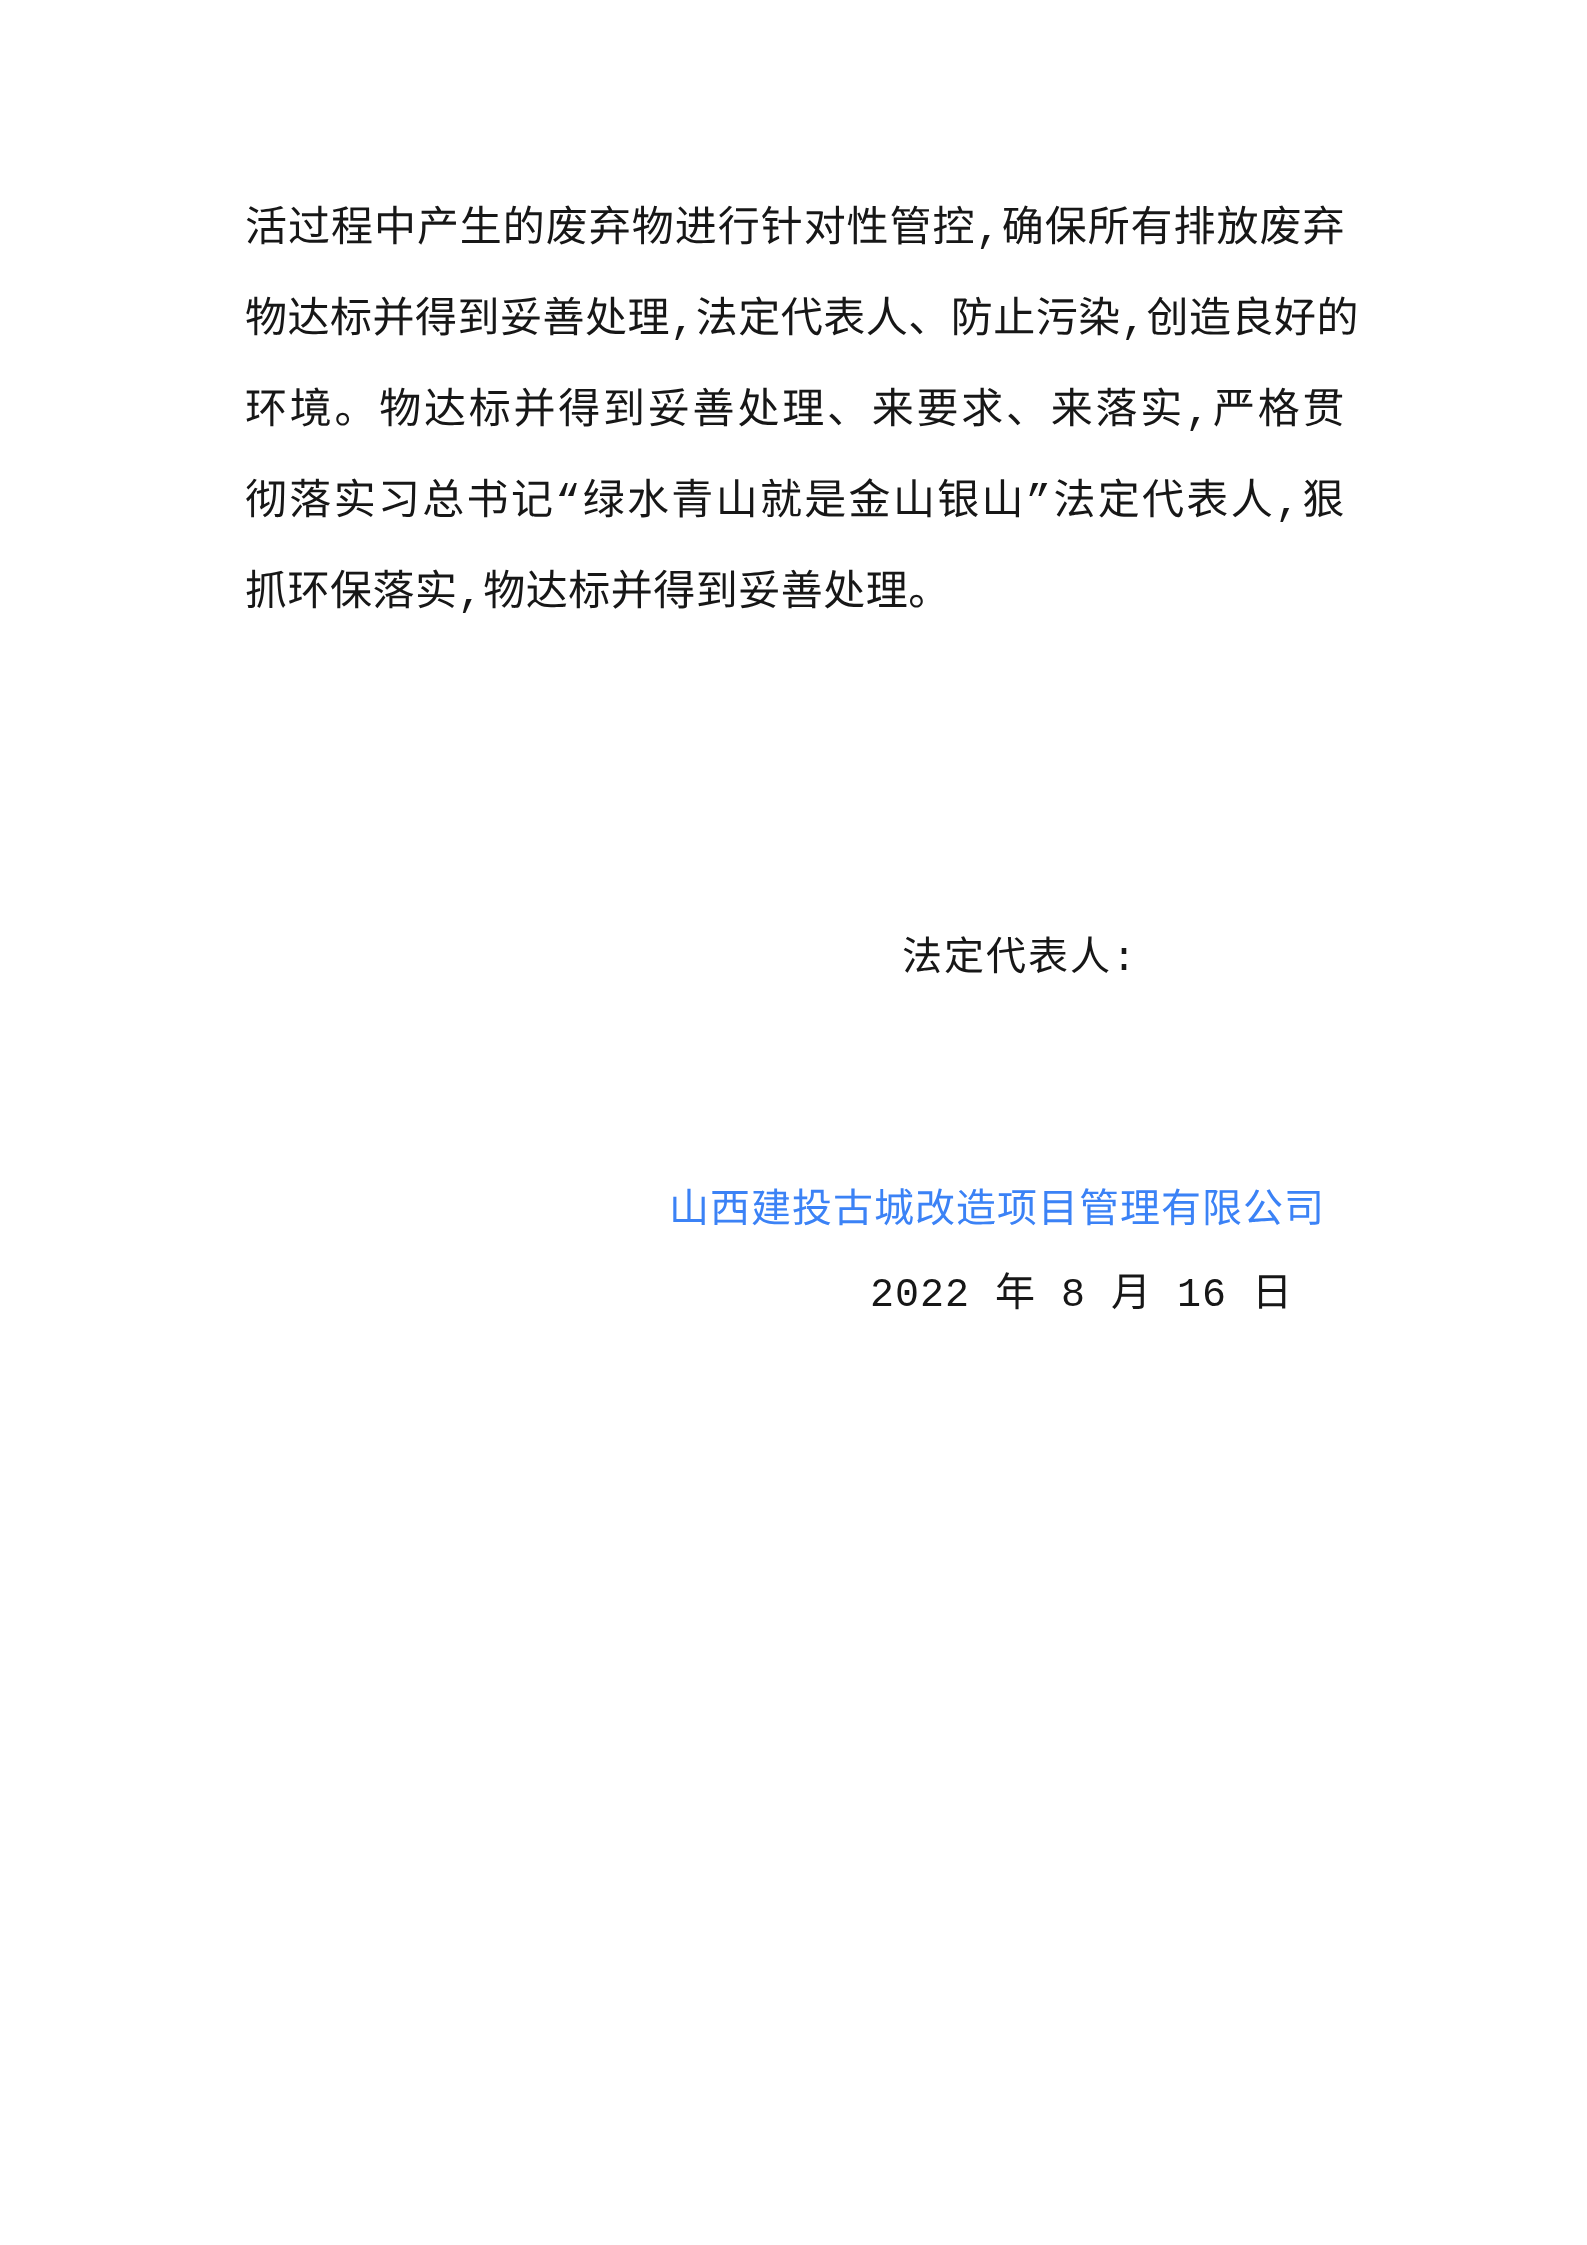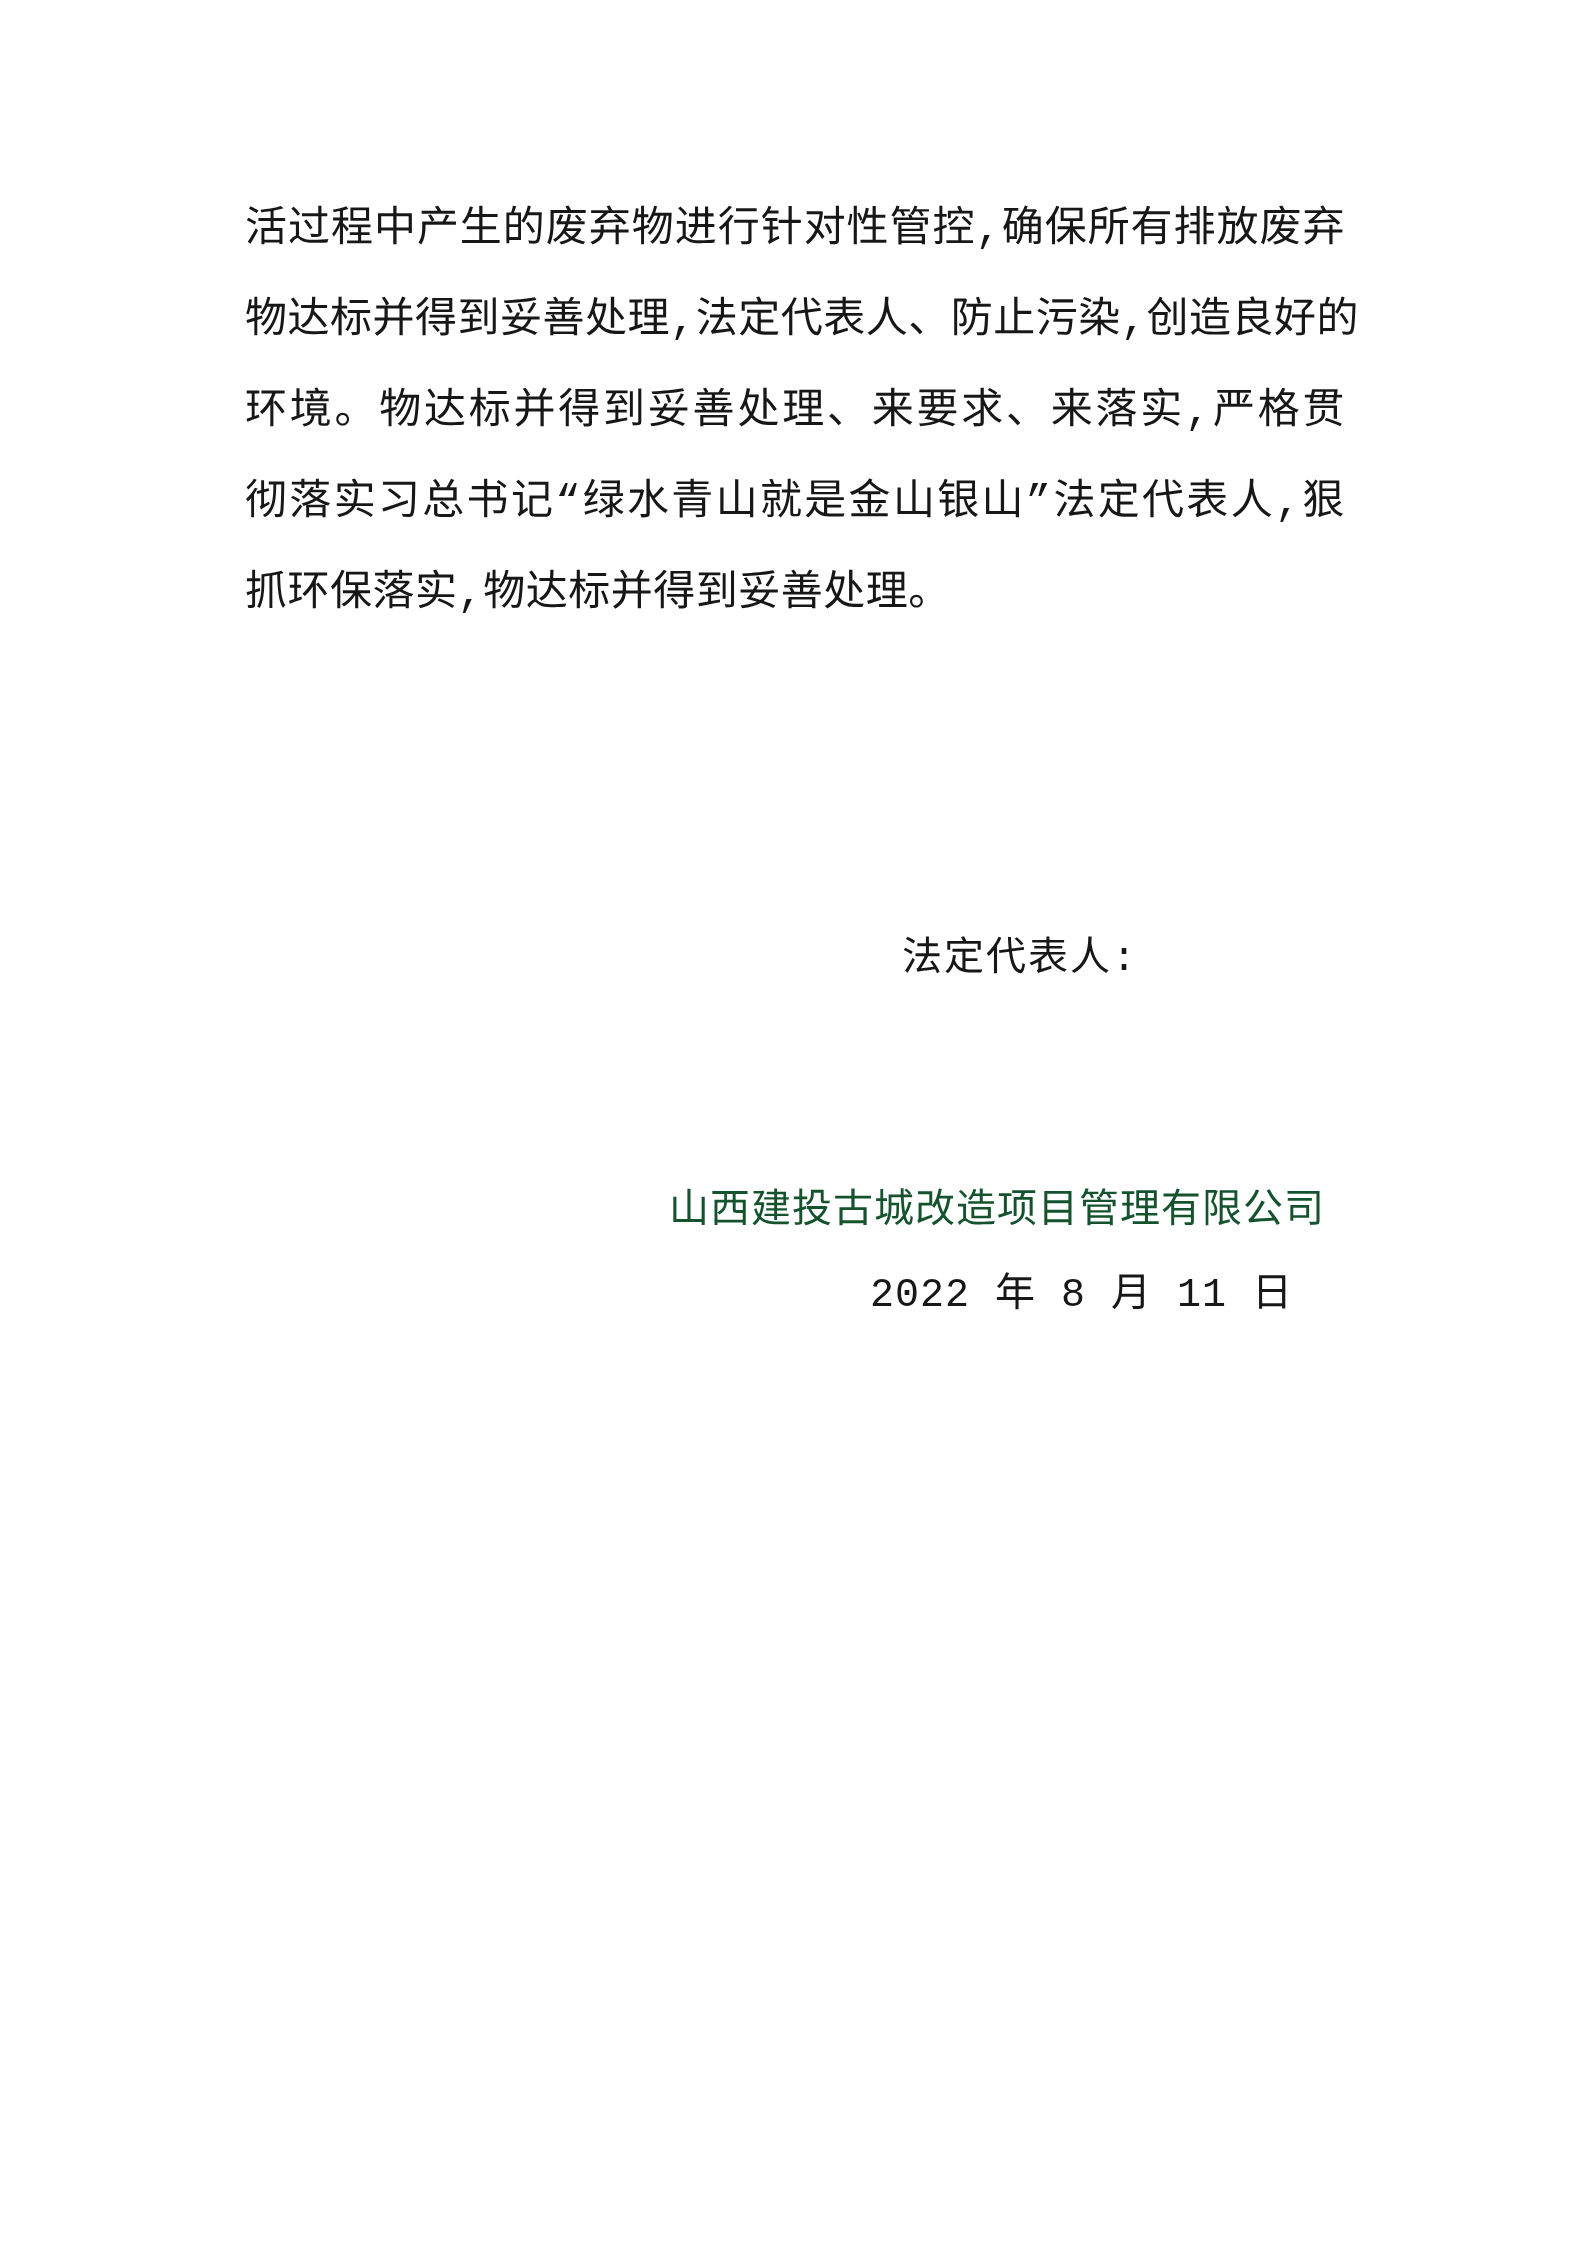--- a/index.html
+++ b/index.html
@@ -53,21 +53,21 @@
   .company-block {
     position: absolute;
     left: 245px;
     top: 1180px;
     width: 1100px;
     text-align: right;
   }
   .company-name {
     font-size: 40px;
     line-height: 64px;
-    color: #14532d;
+    color: #3b82f6;
     letter-spacing: 1px;
     padding-right: 20px;
   }
   .company-date {
     font-size: 40px;
     line-height: 64px;
     color: #171717;
     letter-spacing: 1px;
     padding-right: 52px;
     margin-top: 20px;
@@ -85,16 +85,16 @@
     <div class="body-line justify">彻落实习总书记“绿水青山就是金山银山”法定代表人,狠</div>
     <div class="body-line">抓环保落实,物达标并得到妥善处理。</div>
   </div>
 
   <div class="signature-block">
     <div class="rep-line">法定代表人:</div>
   </div>
 
   <div class="company-block">
     <div class="company-name">山西建投古城改造项目管理有限公司</div>
-    <div class="company-date">2022 年 8 月 11 日</div>
+    <div class="company-date">2022 年 8 月 16 日</div>
   </div>
 
 </div>
 
 </body></html>

